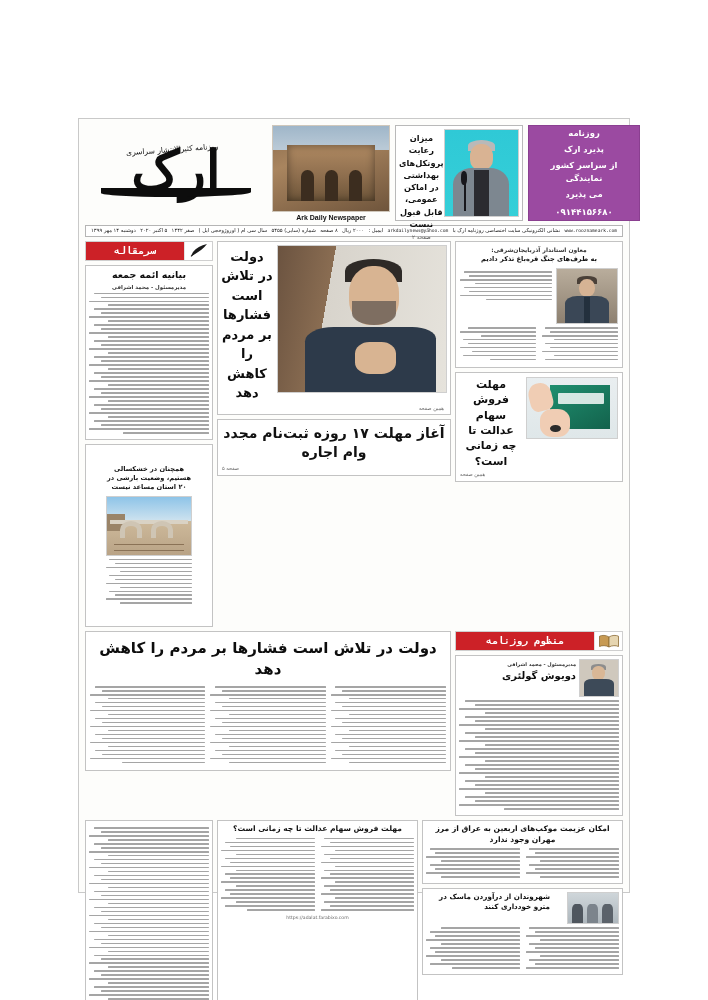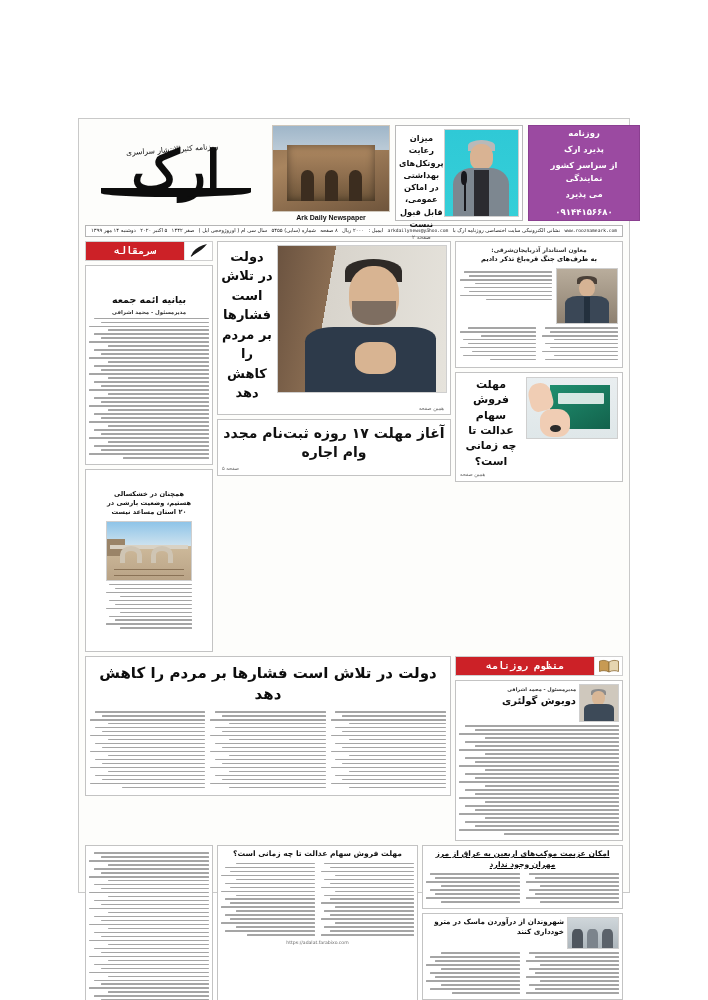--- a/index.html
+++ b/index.html
@@ -390,21 +390,21 @@
           <div class="bar">سرمقاله</div>
           <div class="ico">
             <svg width="20" height="15" viewBox="0 0 20 15" aria-hidden="true">
               <path d="M18 1 C12 2.5 7 5 4 9 L2 13 L6 11 C10 8.5 15 5.5 18 1 Z" fill="#1a1a1a"></path>
               <path d="M2 13.4 L7.5 8.5" stroke="#1a1a1a" stroke-width="1.1" fill="none"></path>
             </svg>
           </div>
         </div>
 
         <div class="box" style="padding:3px;">
-          <div class="h-main" style="font-size:9.5px;margin-top:25px;">بیانیه ائمه جمعه</div>
+          <div class="h-main" style="font-size:9.5px;">بیانیه ائمه جمعه</div>
           <div class="byline">مدیرمسئول - محمد اشرافی</div>
           <div class="body-text">
             <div class="ln s96"></div>
               <div class="ln s90"></div>
               <div class="ln s100"></div>
             <div class="ln s84"></div>
               <div class="ln s96"></div>
               <div class="ln s90"></div>
             <div class="ln s100"></div>
               <div class="ln s84"></div>
@@ -589,21 +589,21 @@
               <div class="ln s100"></div>
               <div class="ln s72"></div>
           </div>
         </div>
       </div>
     </div>
 
     <div class="grid">
 
       <div class="col" style="flex:1;">
-        <div class="box" style="padding:3px;text-decoration:underline;">
+        <div class="box" style="padding:3px;">
           <div class="h-sub" style="font-size:7.6px;">امکان عزیمت موکب‌های اربعین به عراق از مرز مهران وجود ندارد</div>
           <div class="body-text cols2">
             <div class="ln s96"></div>
               <div class="ln s90"></div>
               <div class="ln s100"></div>
             <div class="ln s84"></div>
               <div class="ln s96"></div>
               <div class="ln s90"></div>
             <div class="ln s100"></div>
               <div class="ln s84"></div>
@@ -612,21 +612,21 @@
               <div class="ln s100"></div>
               <div class="ln s84"></div>
             <div class="ln s96"></div>
               <div class="ln s90"></div>
               <div class="ln s100"></div>
             <div class="ln s84"></div>
           </div>
         </div>
 
         <div class="box" style="padding:3px;">
-          <div class="flex-row" style="gap:3px;">
+          <div class="flex-row" style="gap:17px;">
             <div style="flex:1;">
               <div class="h-sub" style="font-size:7.2px;text-align:right;">شهروندان از درآوردن ماسک در مترو خودداری کنند</div>
             </div>
             <div class="ph ph-metro" style="flex:0 0 52px;height:32px;">
               <div class="p1"></div>
               <div class="p2"></div>
               <div class="p3"></div>
             </div>
           </div>
           <div class="body-text cols2">

